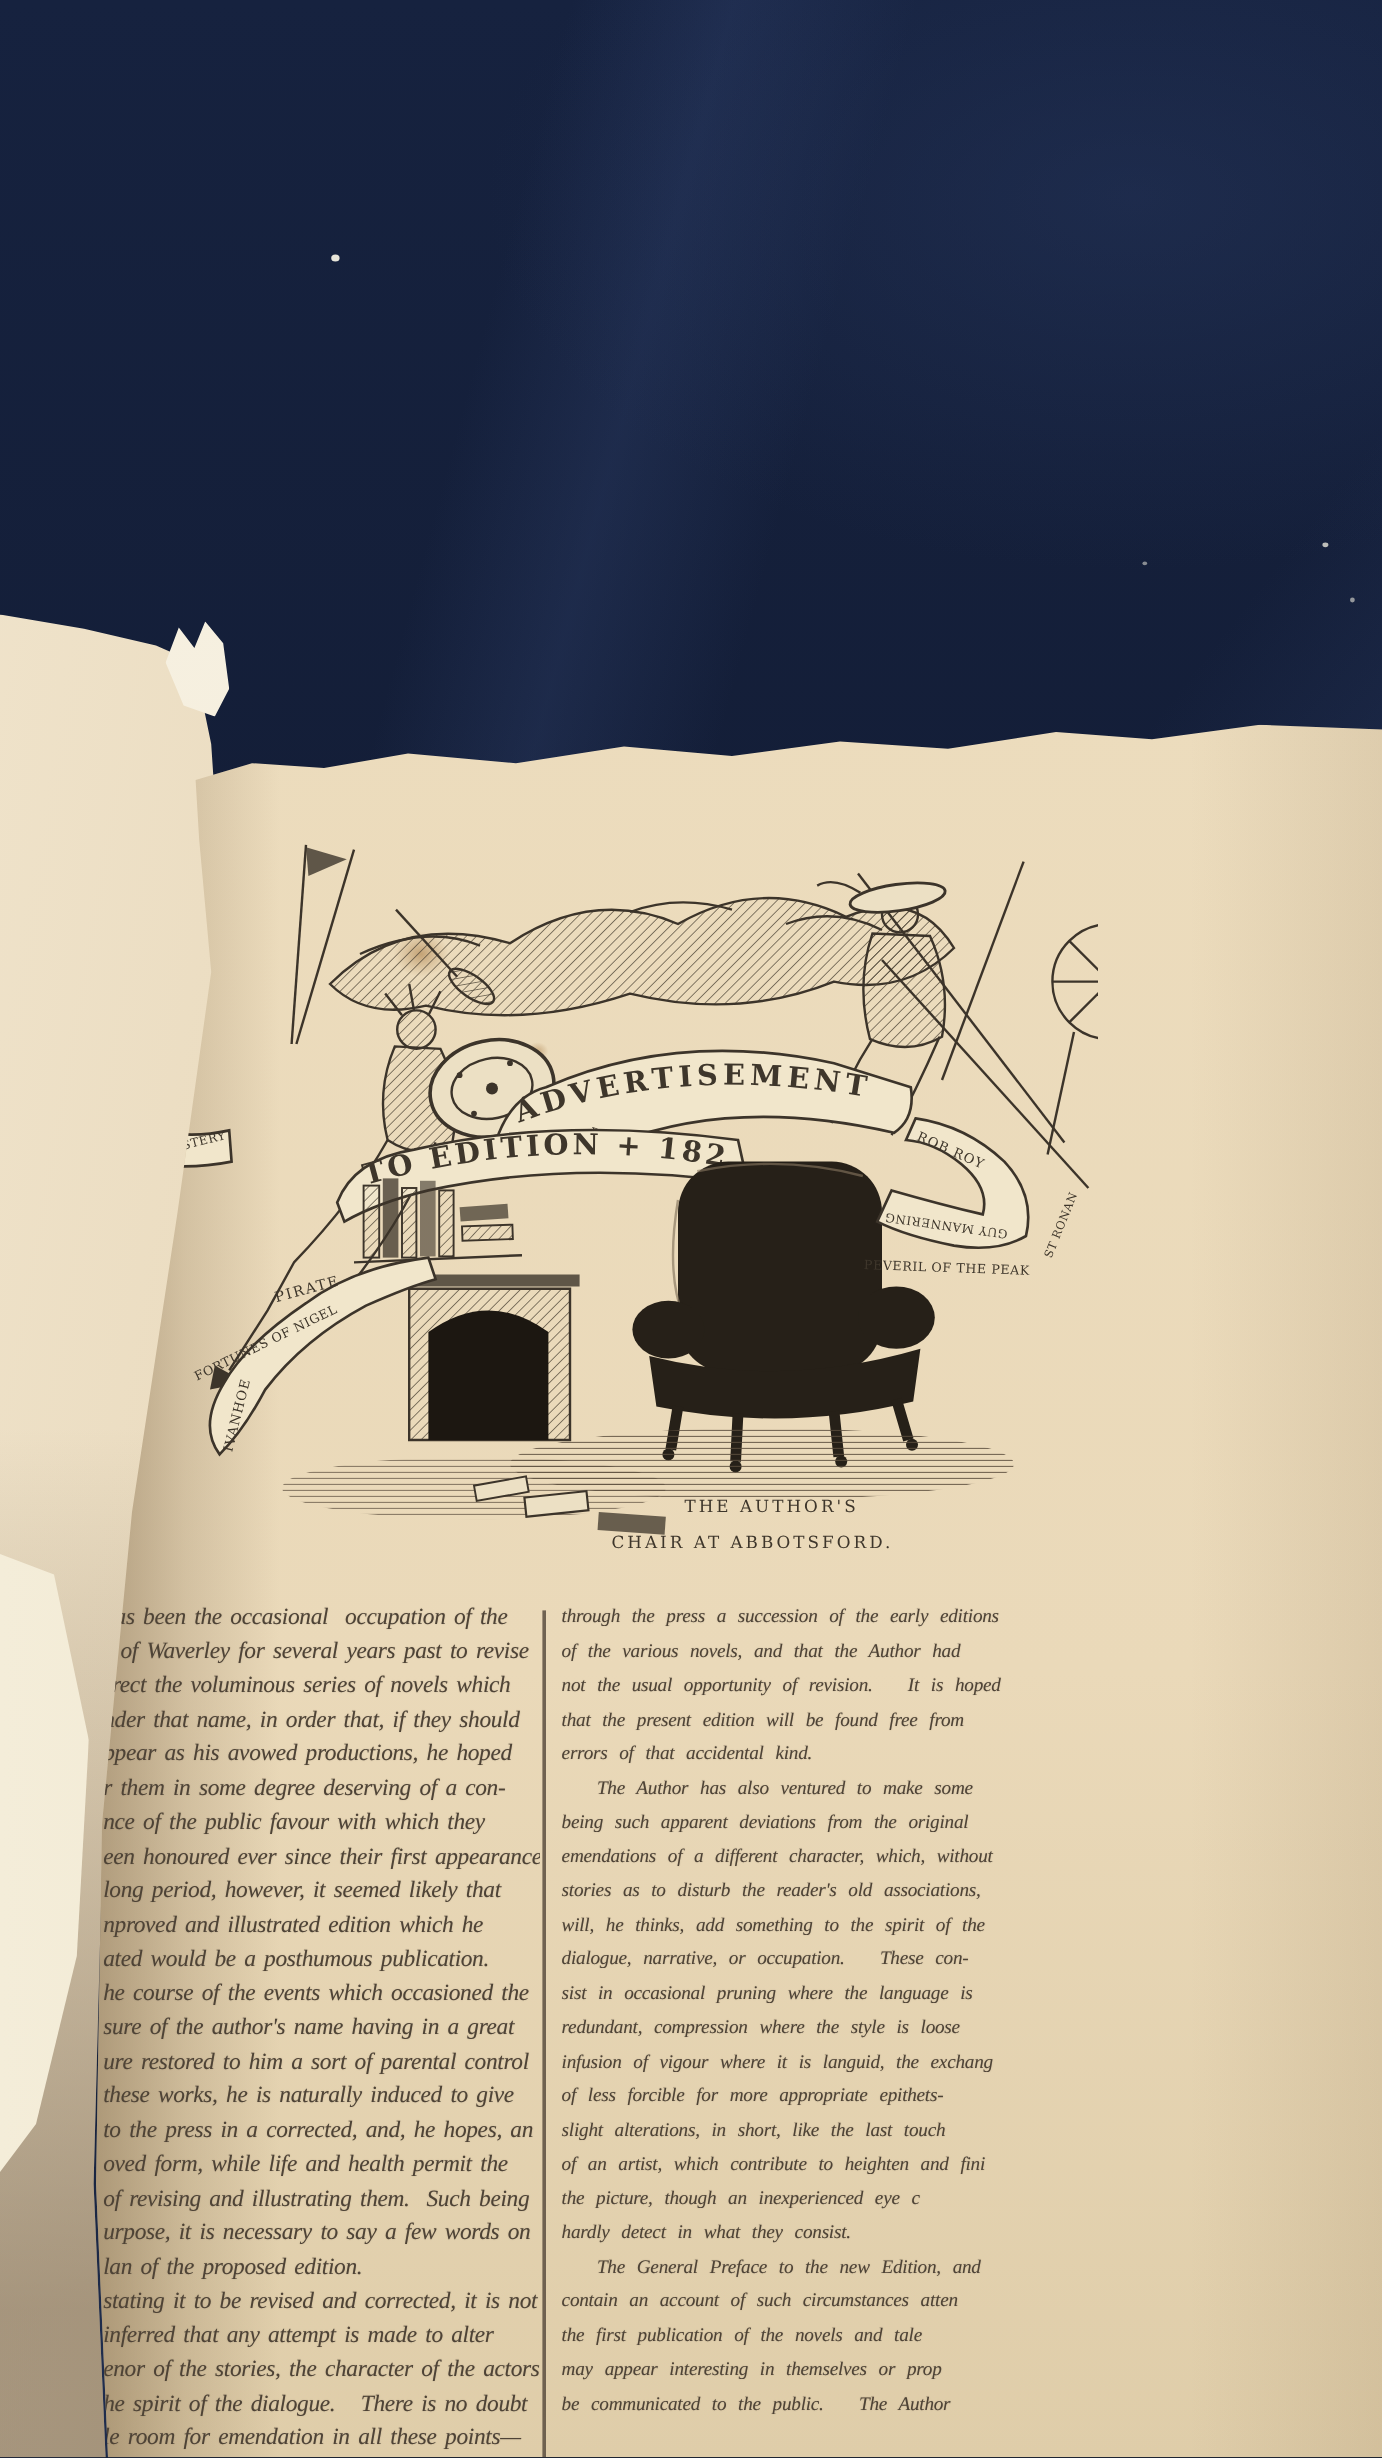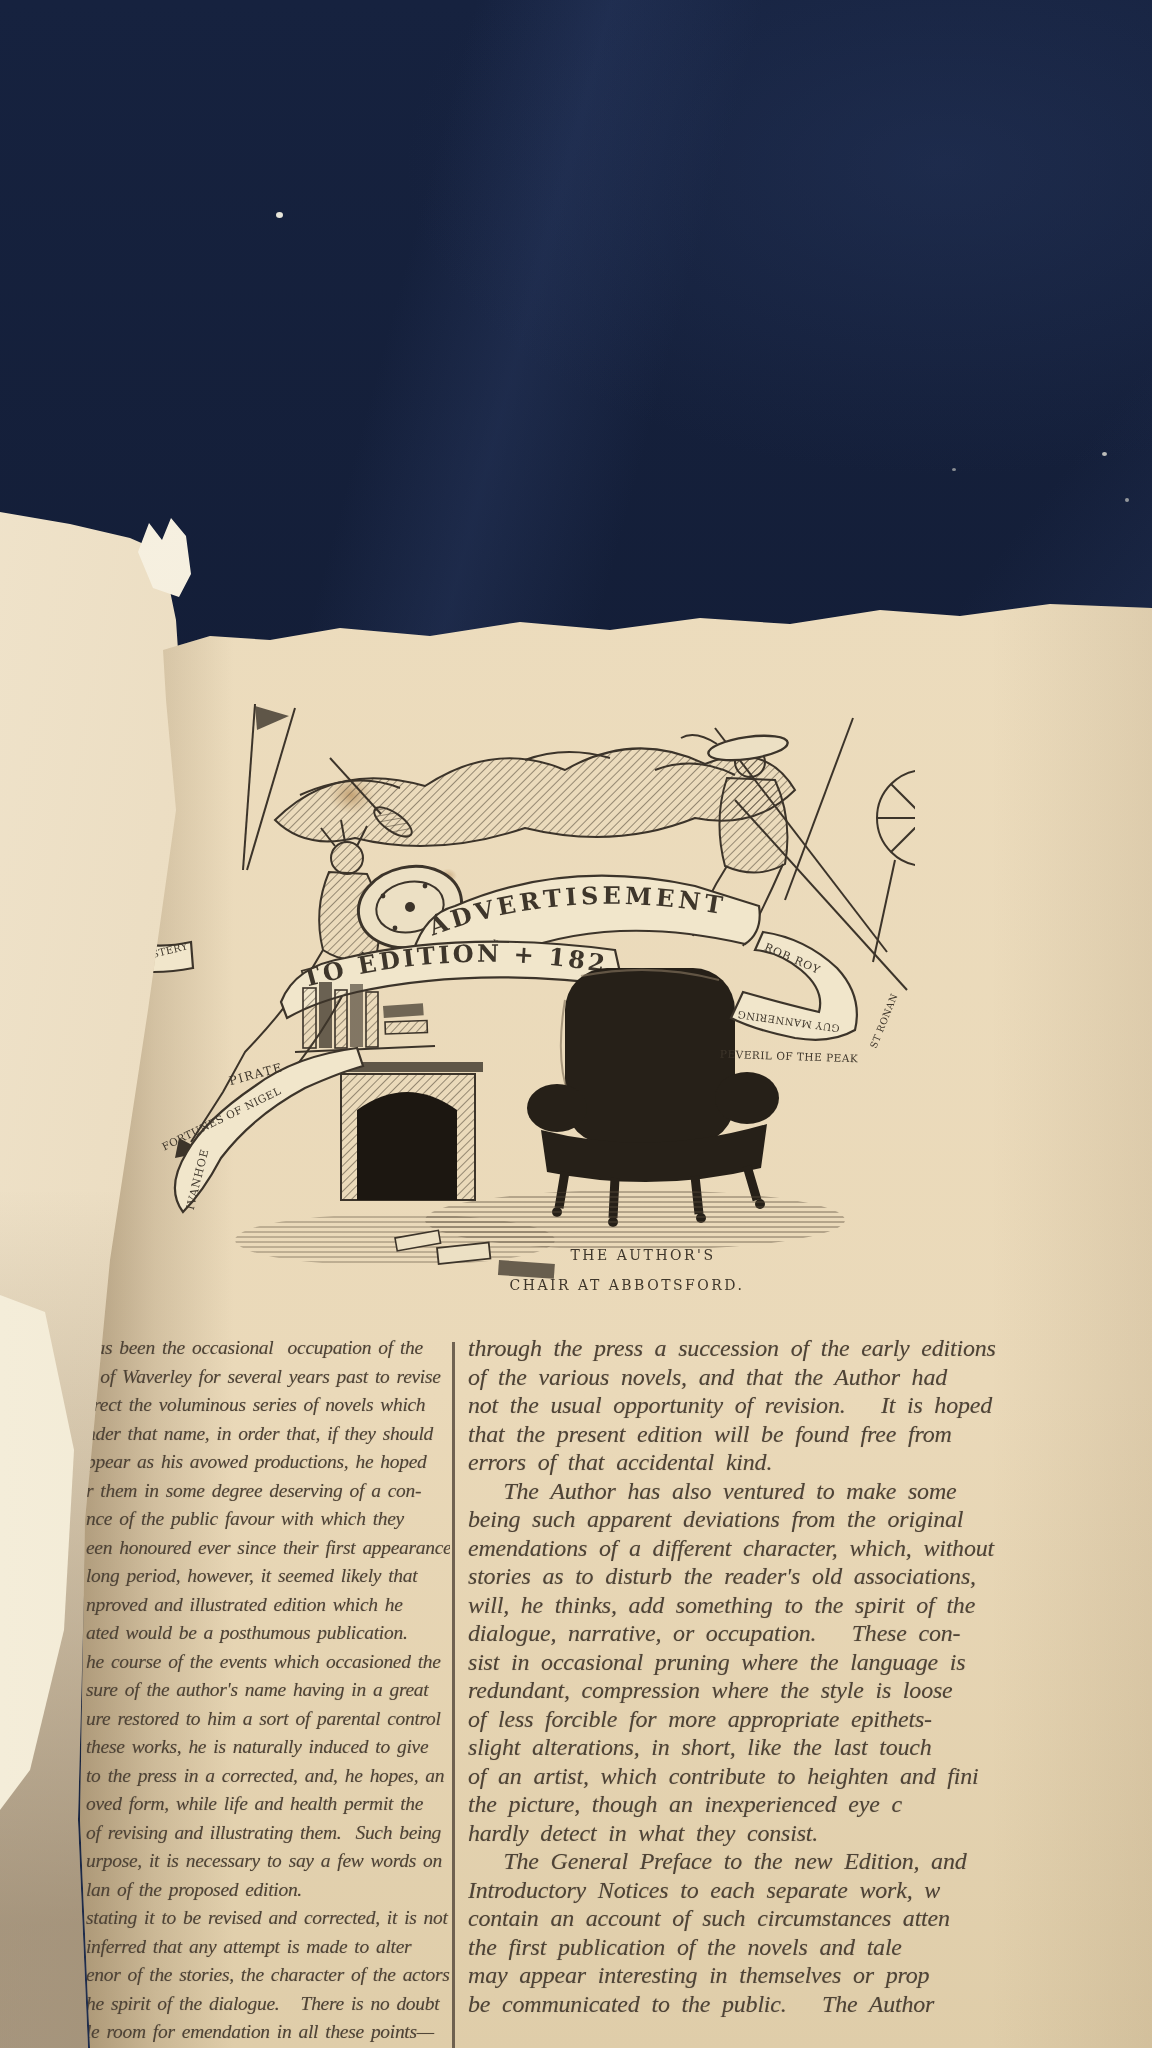--- a/index.html
+++ b/index.html
@@ -44,21 +44,21 @@
   .torn{position:absolute;inset:0;
     clip-path:polygon(138px 552px,149px 523px,162px 540px,171px 518px,186px 536px,191px 574px,179px 597px,153px 588px);
     background:linear-gradient(160deg,#f9f4e6,#ece2cc);}
   
   .col{position:absolute;overflow:hidden;font-style:italic;color:#4e4336;
        text-shadow:0 0 1px rgba(78,67,54,.35);}
   .text-line{white-space:pre;}
   .left-col{left:86px;top:1334px;width:364px;height:714px;
             font-size:19.5px;line-height:28.5px;letter-spacing:-0.3px;word-spacing:2.5px;}
   .right-col{left:468px;top:1334px;width:684px;height:714px;
-             font-size:24px;line-height:28.5px;letter-spacing:-0.2px;word-spacing:6px;}
+             font-size:16px;line-height:28.5px;letter-spacing:-0.2px;word-spacing:6px;}
   .col-rule{position:absolute;left:452px;top:1342px;width:3px;height:706px;
             background:#5b4e3f;opacity:.85;}
   
   .illustration{position:absolute;left:95px;top:700px;width:820px;height:600px;}
   .ink{stroke:#3c342a;fill:none;stroke-width:2;}
   .band{fill:#f1e6cb;stroke:#3c342a;stroke-width:2.2;}
   .lbl{font-family:"DejaVu Serif",serif;fill:#3e362b;}
 </style>
 </head>
 <body>
@@ -255,27 +255,27 @@
         <div class="text-line">that the present edition will be found free from</div>
         <div class="text-line">errors of that accidental kind.</div>
         <div class="text-line">   The Author has also ventured to make some</div>
         <div class="text-line">being such apparent deviations from the original</div>
         <div class="text-line">emendations of a different character, which, without</div>
         <div class="text-line">stories as to disturb the reader's old associations,</div>
         <div class="text-line">will, he thinks, add something to the spirit of the</div>
         <div class="text-line">dialogue, narrative, or occupation.   These con-</div>
         <div class="text-line">sist in occasional pruning where the language is</div>
         <div class="text-line">redundant, compression where the style is loose</div>
+        <div class="text-line">infusion of vigour where it is languid, the exchang</div>
         <div class="text-line">of less forcible for more appropriate epithets-</div>
         <div class="text-line">slight alterations, in short, like the last touch</div>
         <div class="text-line">of an artist, which contribute to heighten and fini</div>
         <div class="text-line">the picture, though an inexperienced eye c</div>
         <div class="text-line">hardly detect in what they consist.</div>
         <div class="text-line">   The General Preface to the new Edition, and</div>
-        <div class="text-line">Introductory Notices to each separate work, w</div>
         <div class="text-line">contain an account of such circumstances atten</div>
         <div class="text-line">the first publication of the novels and tale</div>
         <div class="text-line">may appear interesting in themselves or prop</div>
         <div class="text-line">be communicated to the public.   The Author</div>
       </div>
   </div>
 
   <div class="torn"></div>
 </div>
 

